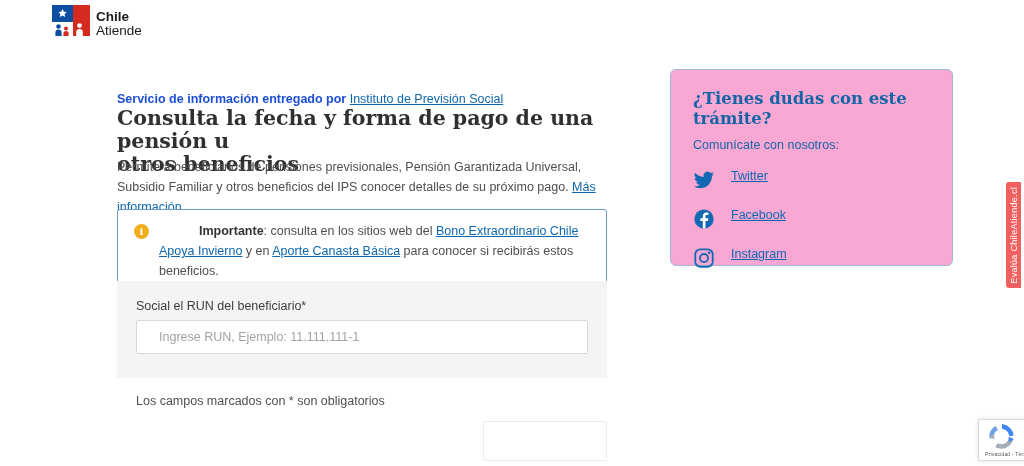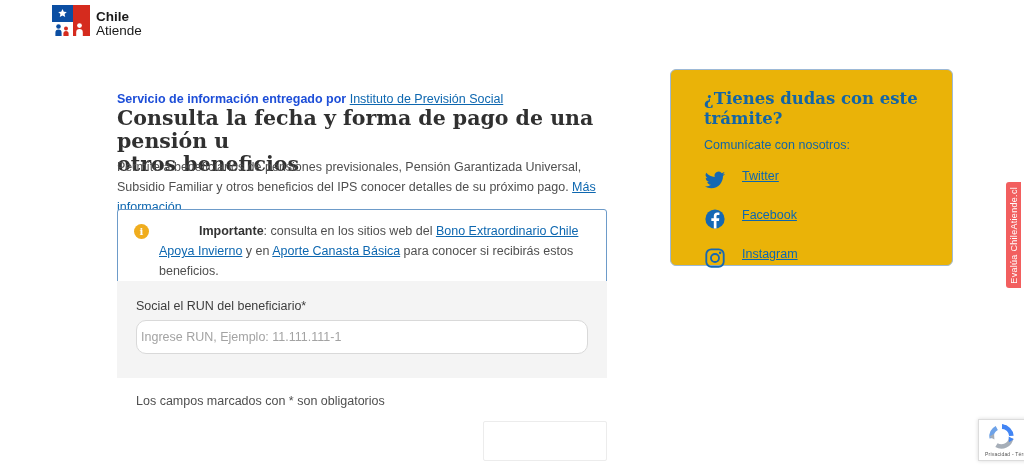--- a/index.html
+++ b/index.html
@@ -40,37 +40,37 @@
     display:flex; align-items:center; justify-content:center; margin:3px 10px 0 2px;
     font-family:"DejaVu Serif", serif;
   }
   .notice-label { font-weight:bold; color:#333;padding-left:40px; }
 
   
   .form-panel { position:absolute; left:117px; top:281px; width:490px; height:97px; background:#f4f4f4; }
   .run-label { position:absolute; left:19px; top:18px; font-size:12.5px; color:#3d3d3d; }
   .run-input {
     position:absolute; left:19px; top:39px; width:452px; height:34px;
-    background:#ffffff; border:1px solid #d9d9d9; border-radius:10px;
-    padding:0 4px; font-size:12.5px; color:#333; outline:none;
+    background:#ffffff; border:1px solid #d9d9d9; border-radius:2px;
+    padding:0 22px; font-size:12.5px; color:#333; outline:none;
     font-family:"Liberation Sans", sans-serif;
   }
   .run-input::placeholder { color:#a3a3a3; }
   .required-note { position:absolute; left:136px; top:394px; font-size:12.5px; color:#4f4f4f; }
 
   .partial-button {
     position:absolute; left:483px; top:421px; width:124px; height:40px;
     background:#ffffff; border:1px solid #ececec; border-radius:2px; cursor:pointer;
   }
 
   
   .sidebar {
     position:absolute; left:670px; top:69px; width:283px; height:197px;
-    border:1px solid #9db9d6; border-radius:6px; background:#eab308;
-    padding:19px 33px;
+    border:1px solid #9db9d6; border-radius:6px; background:#f9a8d4;
+    padding:19px 22px;
   }
   .sidebar-title {
     font-family:"DejaVu Serif", serif; font-weight:bold;
     font-size:16.5px; color:#1365a6; line-height:1.2;
   }
   .sidebar-subtitle { font-size:12.5px; color:#1365a6; margin-top:9px; }
   .social-row { display:flex; margin-top:17px; }
   .social-row svg { width:22px; height:22px; display:block; }
   .social-row a { margin-left:16px; font-size:12.5px; }
 

